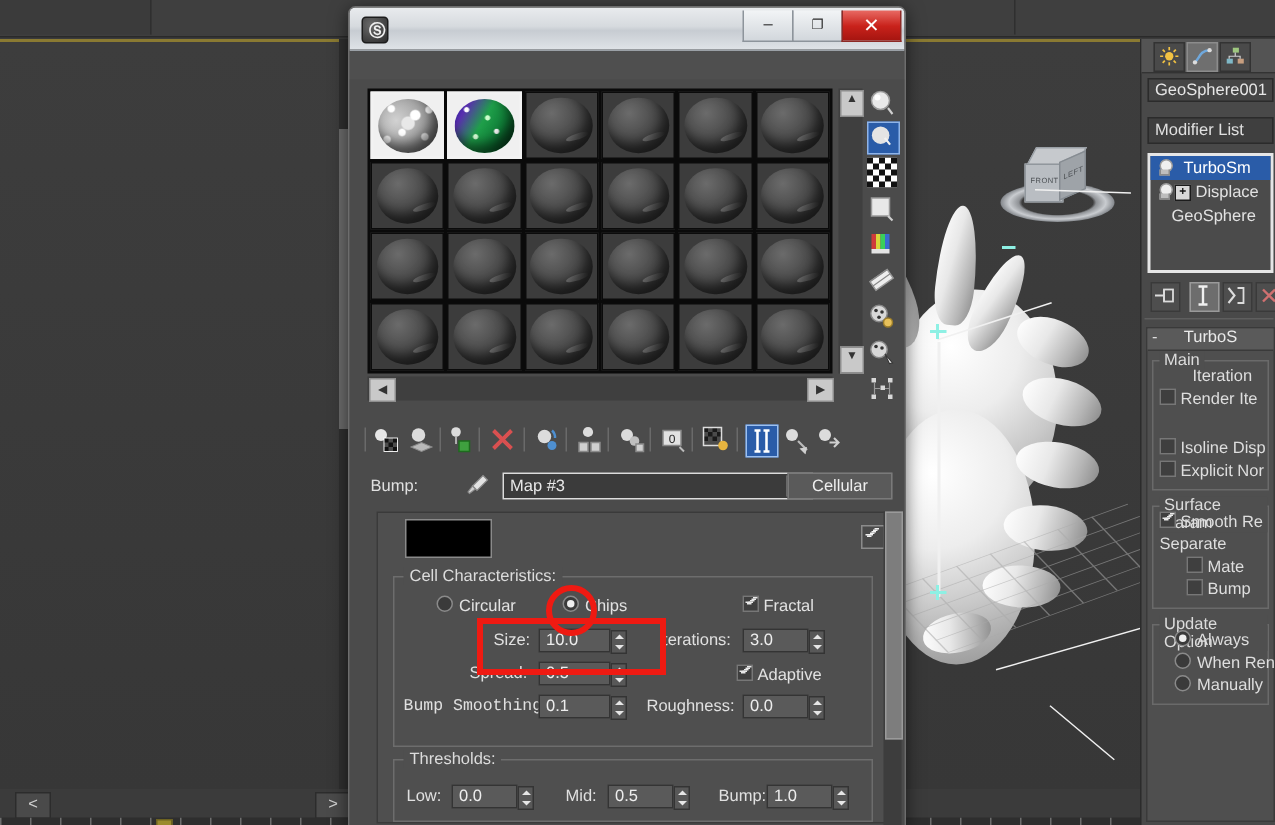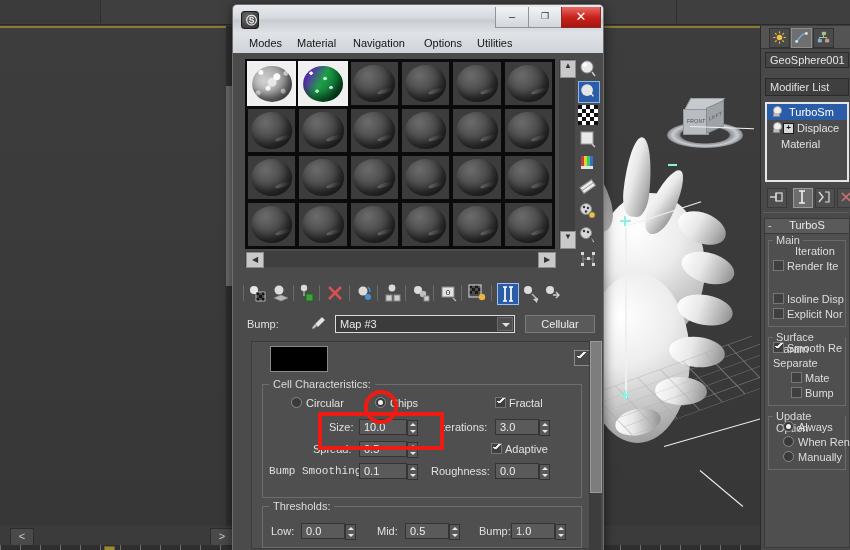--- a/index.html
+++ b/index.html
@@ -156,21 +156,21 @@
   .vbtn.sel{background:#2a5ca8;border:1px solid #8fb4e8;}
 
   
   .mbar{position:absolute;left:10px;top:230px;width:320px;height:22px;}
   .mbtn{position:absolute;top:0;width:20px;height:20px;}
   .mbtn.sel{background:#2a5ca8;border:1px solid #9cc0ef;}
   .sep{position:absolute;top:2px;width:1px;height:16px;background:#6a6a6a;}
 
   .bump-row{position:absolute;left:10px;top:262px;width:352px;height:20px;}
   .lbl{position:absolute;font-size:11px;color:#e0e0e0;}
-  .mapname{position:absolute;left:92px;top:0;width:180px;height:18px;background:#3b3b3b;border:1px solid #dcdcdc;
+  .mapname{position:absolute;left:92px;top:0;width:207px;height:18px;background:#3b3b3b;border:1px solid #dcdcdc;
            box-sizing:border-box;line-height:16px;padding-left:4px;color:#e8e8e8;font-size:11px;}
   .drop-ar{position:absolute;right:1px;top:1px;width:16px;height:14px;background:#4e4e4e;border:1px solid #6a6a6a;
            box-sizing:border-box;}
   .drop-ar:after{content:"";position:absolute;left:4px;top:5px;border-left:4px solid transparent;border-right:4px solid transparent;border-top:4px solid #e0e0e0;}
   .cellbtn{position:absolute;left:282px;top:0;width:70px;height:18px;background:#5a5a5a;border:1px solid #7a7a7a;
            box-sizing:border-box;text-align:center;line-height:16px;font-size:11px;color:#eee;}
 
   .params{position:absolute;left:18px;top:288px;width:340px;height:208px;background:#4f4f4f;border:1px solid #3a3a3a;box-sizing:border-box;}
   .swatch{position:absolute;left:18px;top:4px;width:56px;height:24px;background:#000;border:1px solid #8a8a8a;}
   .nonebtn{position:absolute;left:86px;top:6px;width:230px;height:20px;background:#565656;border:1px solid #777;
@@ -363,21 +363,21 @@
       </div>
       <div class="stk-row">
         <span class="bulb">
             <i class="bulb-g"></i>
             <i class="bulb-b"></i>
           </span>
         <span class="plusbox">+</span>
         <span style="margin-left:8px;">Displace</span>
       </div>
       <div class="stk-row" style="padding-left:14px;">
-        <span>Material</span>
+        <span>GeoSphere</span>
       </div>
     </div>
 
     <div class="stk-tools">
       <div class="stk-btn" style="left:4px">
         <svg width="16" height="16" viewBox="0 0 16 16">
             <path d="M2 8h6" stroke="#dcdcdc" stroke-width="1.4"></path>
             <rect x="8" y="4" width="6" height="8" fill="none" stroke="#dcdcdc" stroke-width="1.2"></rect>
             <path d="M8 4v8" stroke="#dcdcdc" stroke-width="1.2"></path>
           </svg>
@@ -465,27 +465,20 @@
         <div class="wb-glyph">–</div>
       </div>
       <div class="winbtn max">
         <div class="wb-glyph" style="font-size:9px">❐</div>
       </div>
       <div class="winbtn cls">
         <div class="wb-glyph">✕</div>
       </div>
     </div>
 
-    <div class="me-menubar">
-      <div class="me-menu" style="left:12px">Modes</div>
-      <div class="me-menu" style="left:60px">Material</div>
-      <div class="me-menu" style="left:116px">Navigation</div>
-      <div class="me-menu" style="left:187px">Options</div>
-      <div class="me-menu" style="left:240px">Utilities</div>
-    </div>
 
     <div class="me-body">
 
       <div class="slots" id="slots">
           <div class="slot m1 active">
             <div class="sph"></div>
           </div>
           <div class="slot m2 active">
             <div class="sph"></div>
           </div>

